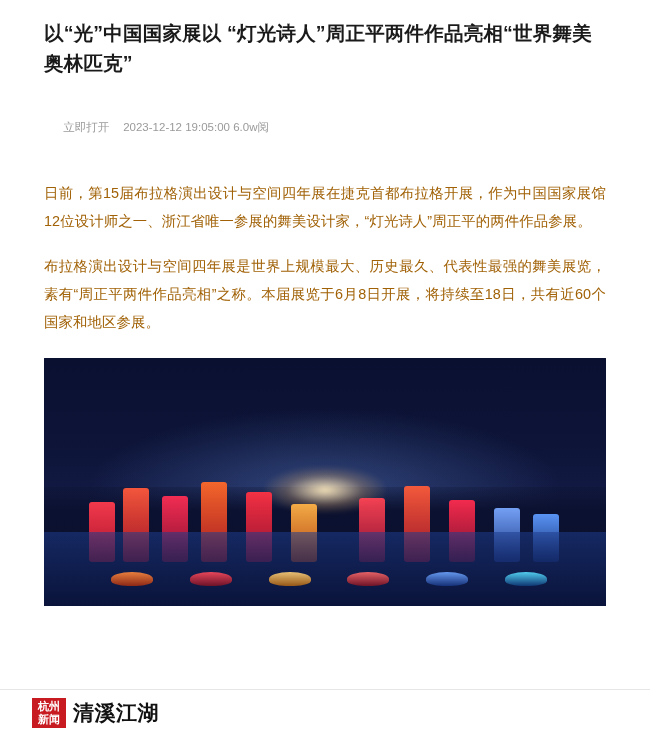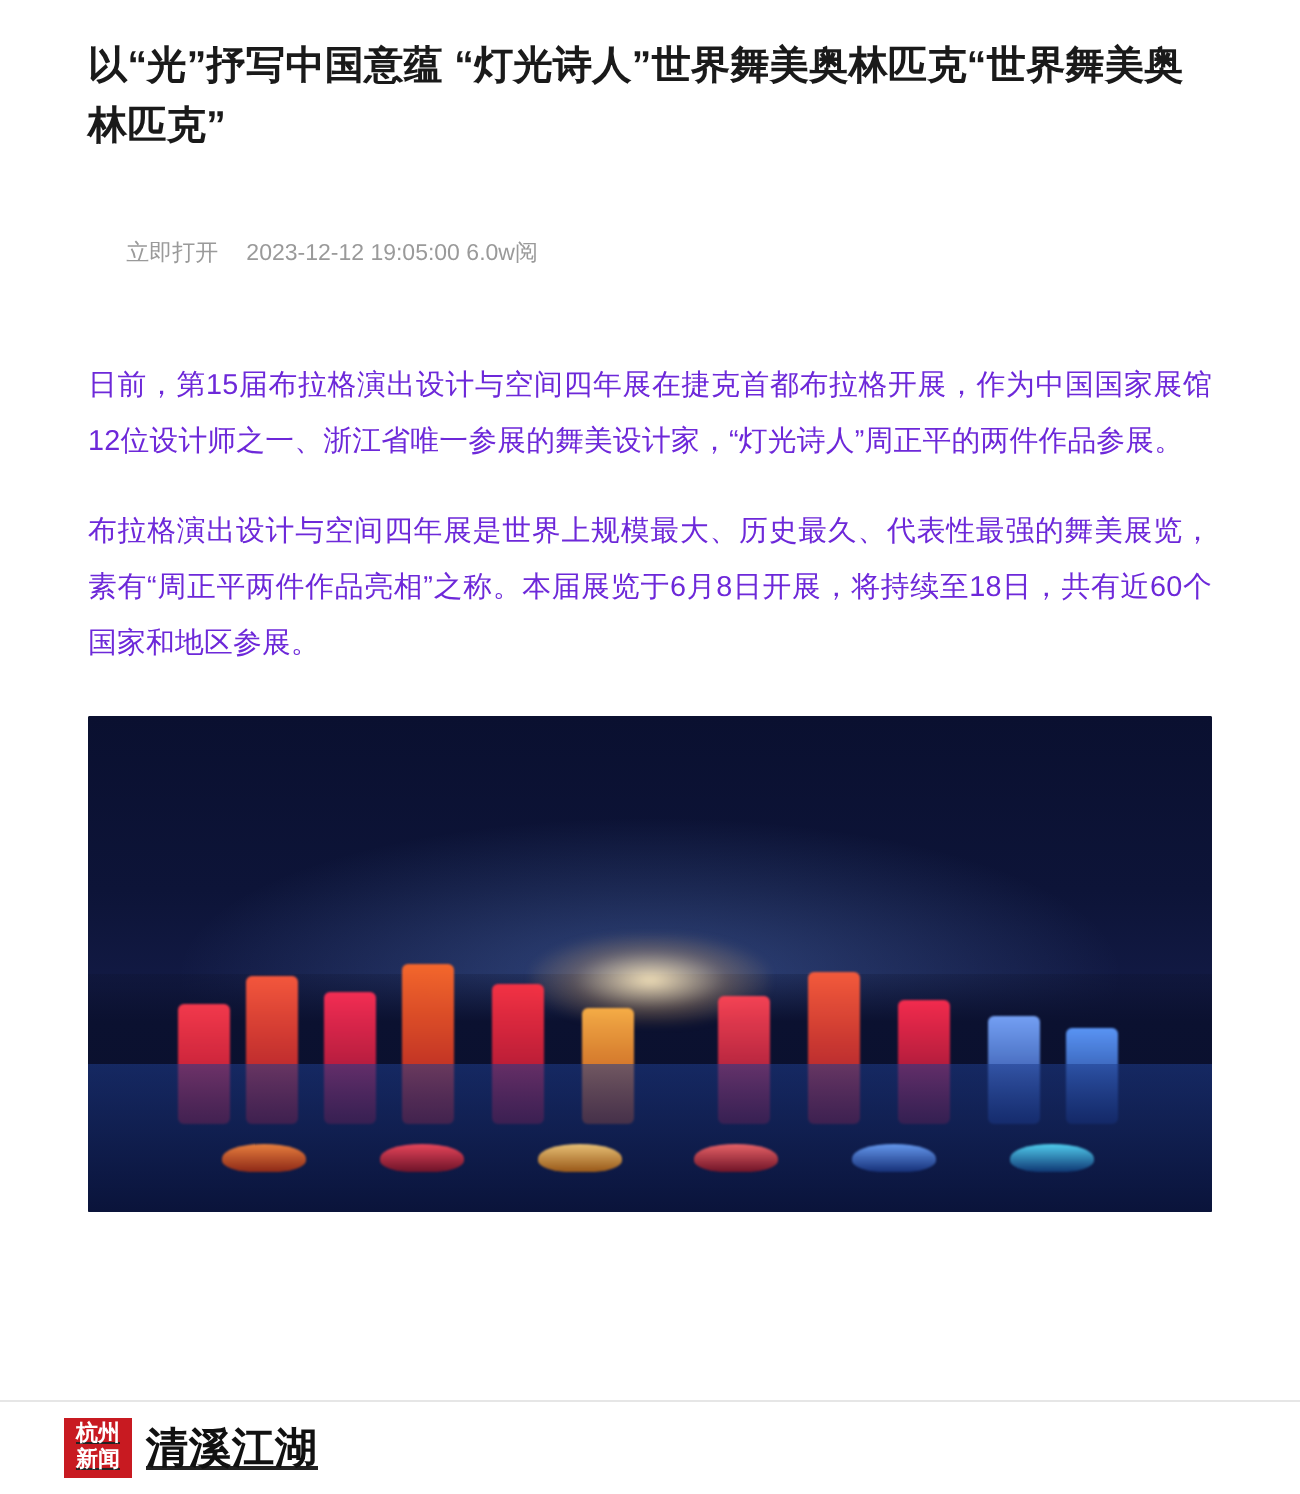--- a/index.html
+++ b/index.html
@@ -37,21 +37,21 @@
     display: block;
     white-space: pre;
   }
   .meta .sep {
     display: inline-block;
     width: 14px;
   }
   .body-text p {
     font-size: 14.4px;
     line-height: 1.95;
-    color: #6d28d9;
+    color: #a16207;
     margin: 0 0 17px 0;
     text-align: justify;
     letter-spacing: 0.1px;
   }
   .figure {
     margin: 22px 0 0 0;
     width: 100%;
     height: 248px;
     position: relative;
     overflow: hidden;
@@ -122,29 +122,28 @@
     height: 14px;
     border-radius: 50% 50% 40% 40%;
     filter: blur(0.5px);
     opacity: 0.9;
   }
   
   .bottom-bar {
     position: absolute;
     left: 0;
     right: 0;
-    bottom: 0;
+    bottom: 11px;
     height: 47px;
     background: #ffffff;
     border-top: 1px solid #e6e6e6;
     display: flex;
     align-items: center;
     padding: 0 14px 0 32px;
     box-sizing: border-box;
-    text-decoration: underline;
   }
   .brand {
     display: flex;
     align-items: center;
     gap: 7px;
   }
   .brand-mark {
     width: 34px;
     height: 30px;
     background: #c81a21;
@@ -175,21 +174,21 @@
     border-radius: 2px;
     cursor: pointer;
     font-family: "Liberation Sans", sans-serif;
   }
 </style>
 </head>
 <body>
 
 <div class="article">
 
-  <h1 class="headline">以“光”抒写中国意蕴 “灯光诗人”世界舞美奥林匹克“世界舞美奥林匹克”</h1>
+  <h1 class="headline">以“光”中国国家展以 “灯光诗人”周正平两件作品亮相“世界舞美奥林匹克”</h1>
 
   <div class="meta">
     <span class="meta-row">
       <span>立即打开</span><span class="sep"></span><span>2023-12-12 19:05:00</span>&nbsp;<span>6.0w阅</span>
     </span>
   </div>
 
   <div class="body-text">
     <p>日前，第15届布拉格演出设计与空间四年展在捷克首都布拉格开展，作为中国国家展馆12位设计师之一、浙江省唯一参展的舞美设计家，“灯光诗人”周正平的两件作品参展。</p>
     <p>布拉格演出设计与空间四年展是世界上规模最大、历史最久、代表性最强的舞美展览，素有“周正平两件作品亮相”之称。本届展览于6月8日开展，将持续至18日，共有近60个国家和地区参展。</p>

